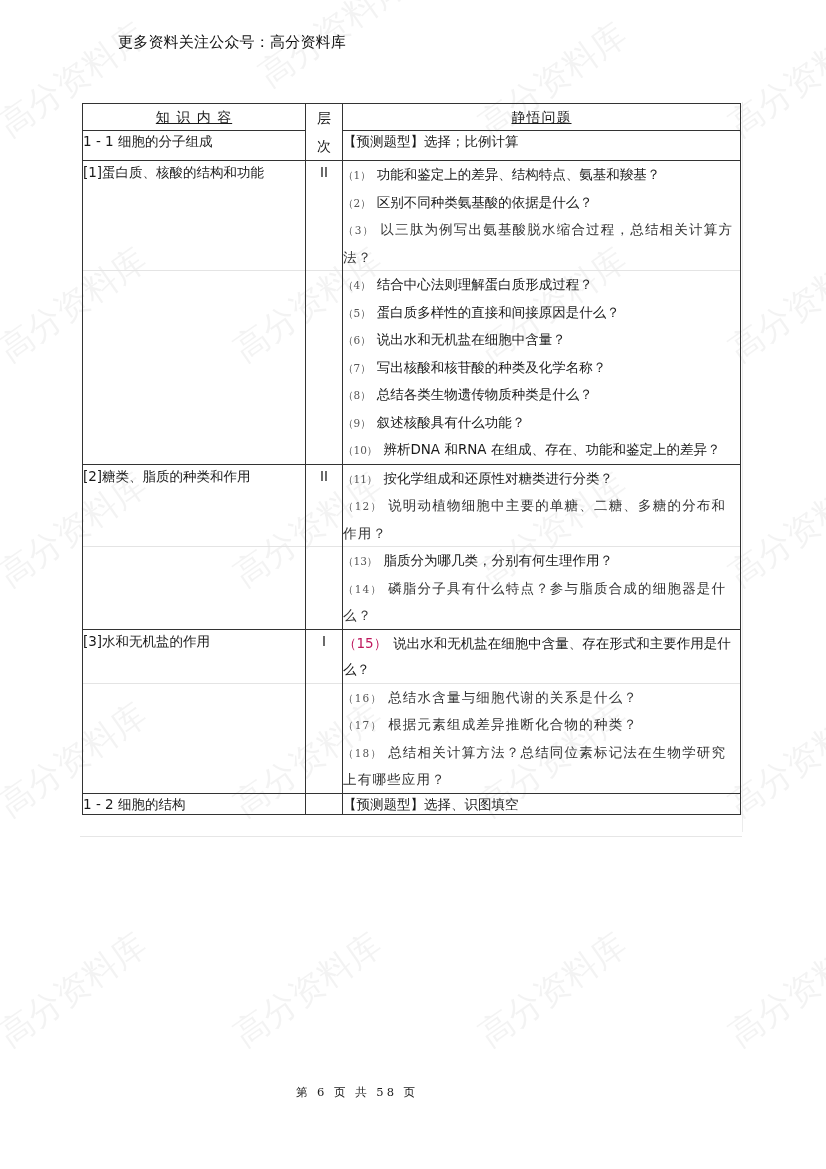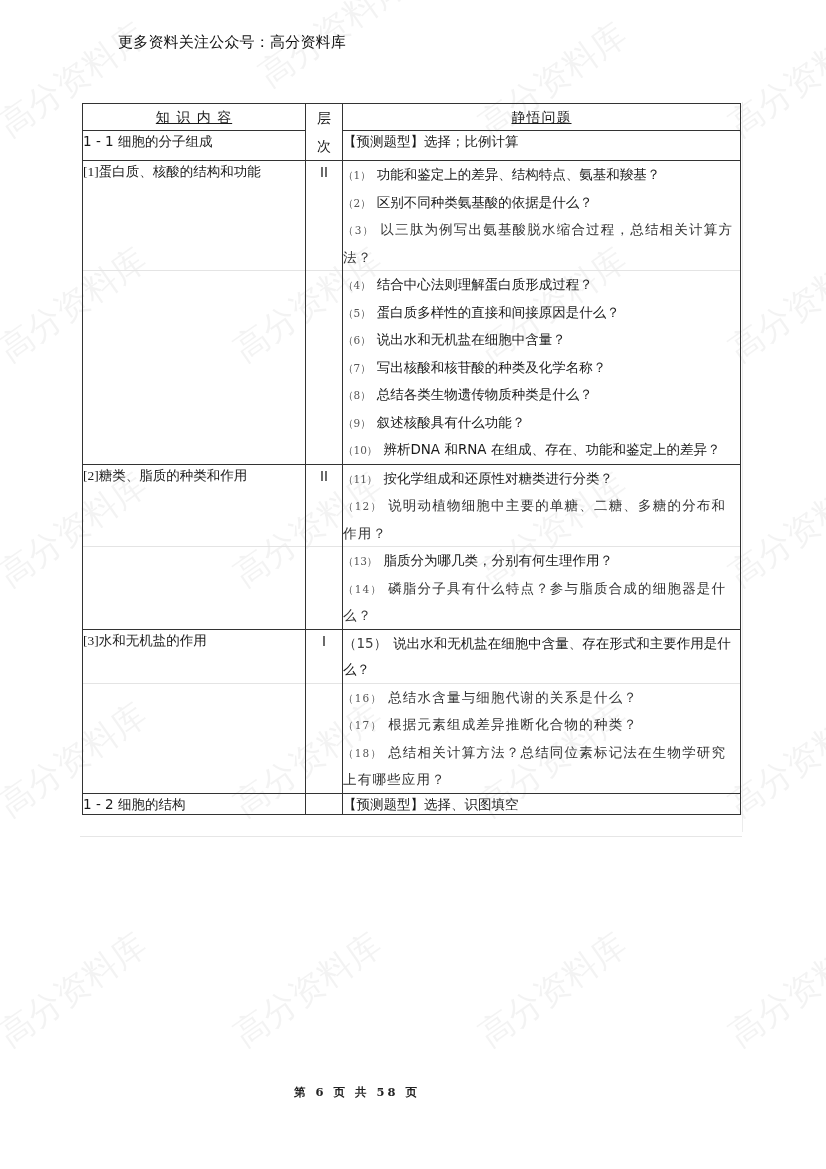--- a/index.html
+++ b/index.html
@@ -72,21 +72,20 @@
     .lvl-hdr {
       text-align: center;
       font-size: 14px;
       line-height: 28px;
       padding-top: 0;
     }
     .topic {
       padding: 3px 8px 0 8px;
       line-height: 22px;
       font-size: 13.5px;
-      font-family: Liberation Serif, serif;
     }
     .level {
       text-align: center;
       line-height: 22px;
       padding-top: 3px;
       font-size: 13.5px;
     }
     .qcell {
       padding: 2px 6px 2px 8px;
     }
@@ -95,21 +94,21 @@
       font-size: 13.5px;
     }
     .q .num {
       font-size: 10.5px;
       color: #555;
       margin-right: 6px;
       font-family: "DejaVu Serif", serif;
     }
     .q.big .num {
       font-size: 13.5px;
-      color: #404040;
+      color: #be185d;
       font-family: "DejaVu Sans", sans-serif;
     }
     .q.light {
       color: #333;
       letter-spacing: 1.2px;
     }
     .pred {
       padding: 3px 8px;
       line-height: 20px;
       font-size: 13.5px;
@@ -122,21 +121,20 @@
     .footer {
       position: absolute;
       top: 1085px;
       left: 0;
       width: 714px;
       text-align: center;
       font-size: 11.5px;
       color: #222;
       letter-spacing: 3px;
       font-family: "DejaVu Serif", serif;
-      font-weight: bold;
     }
     .scan-artifact {
       position: absolute;
       background: #d6d6d6;
     }
   </style>
 </head>
 <body>
 
 <div class="watermark" style="left:-10px; top:110px;">高分资料库</div>

